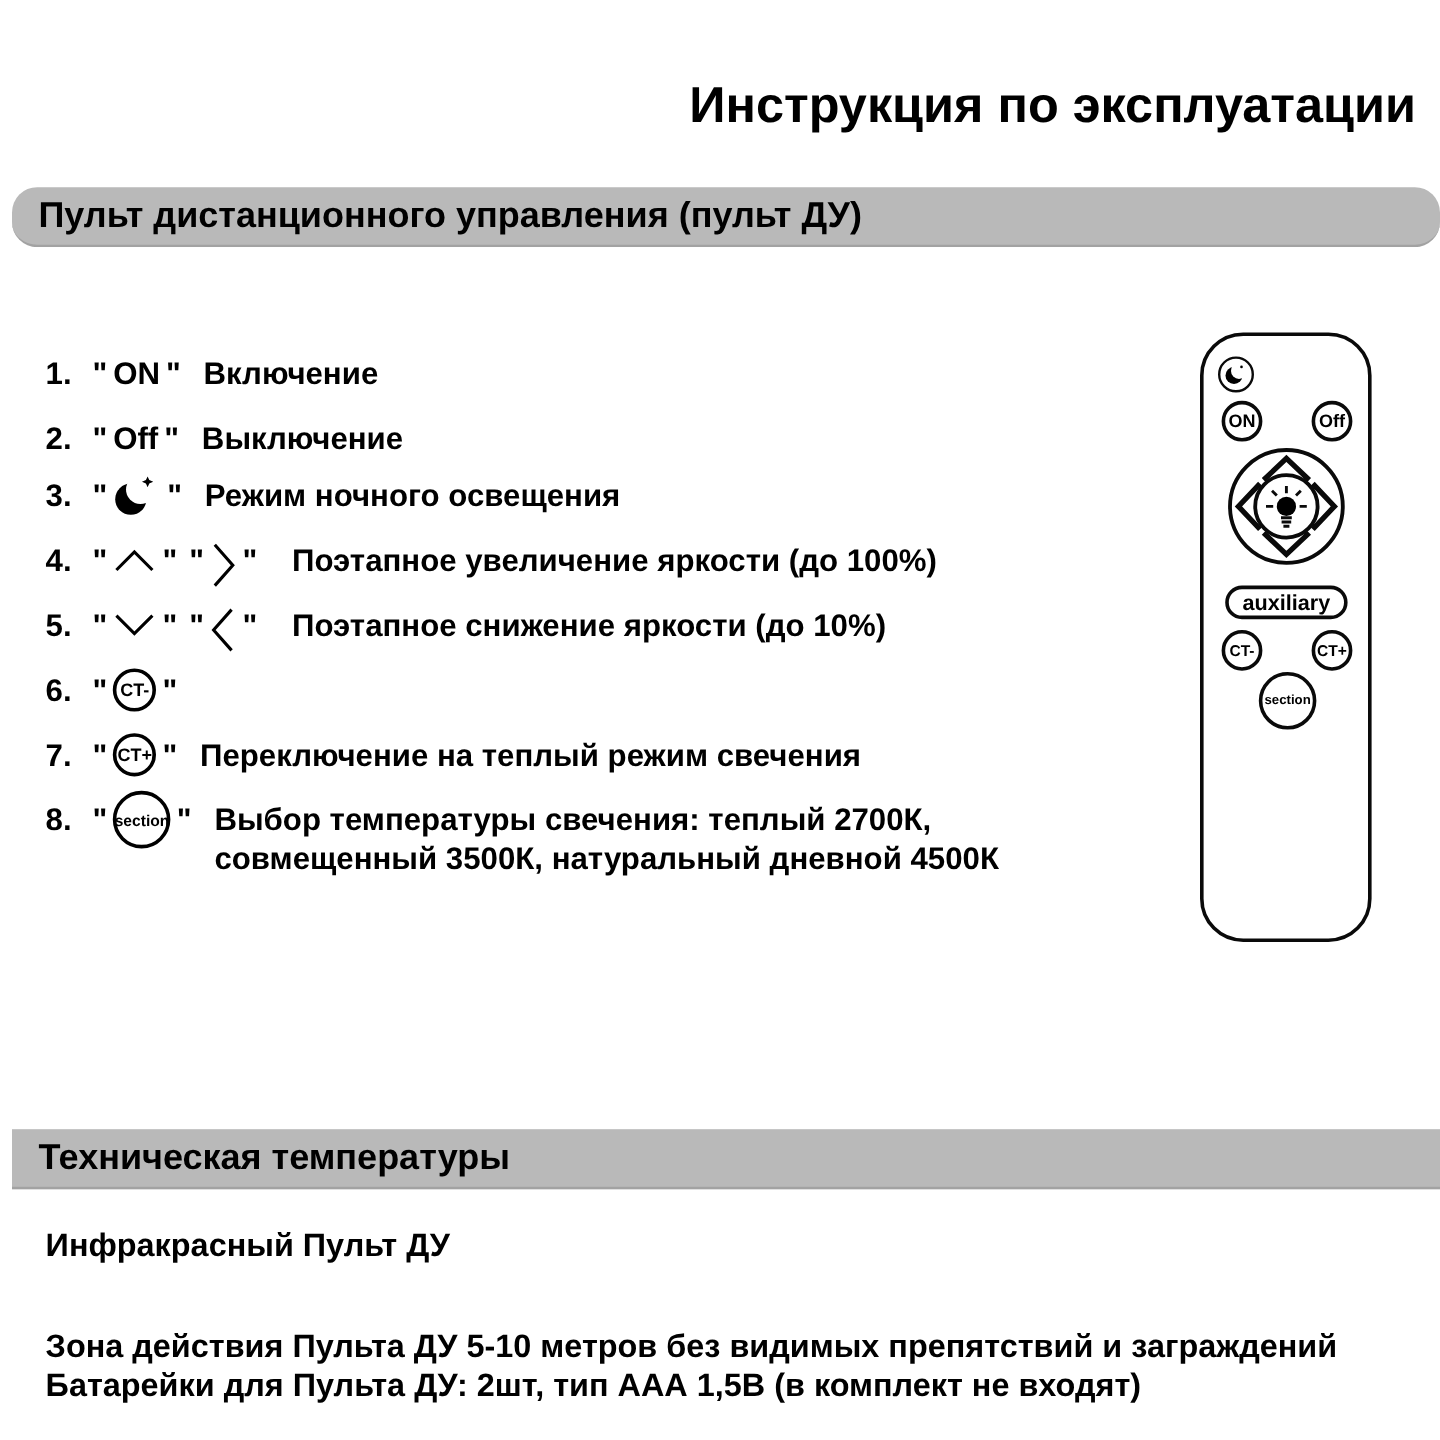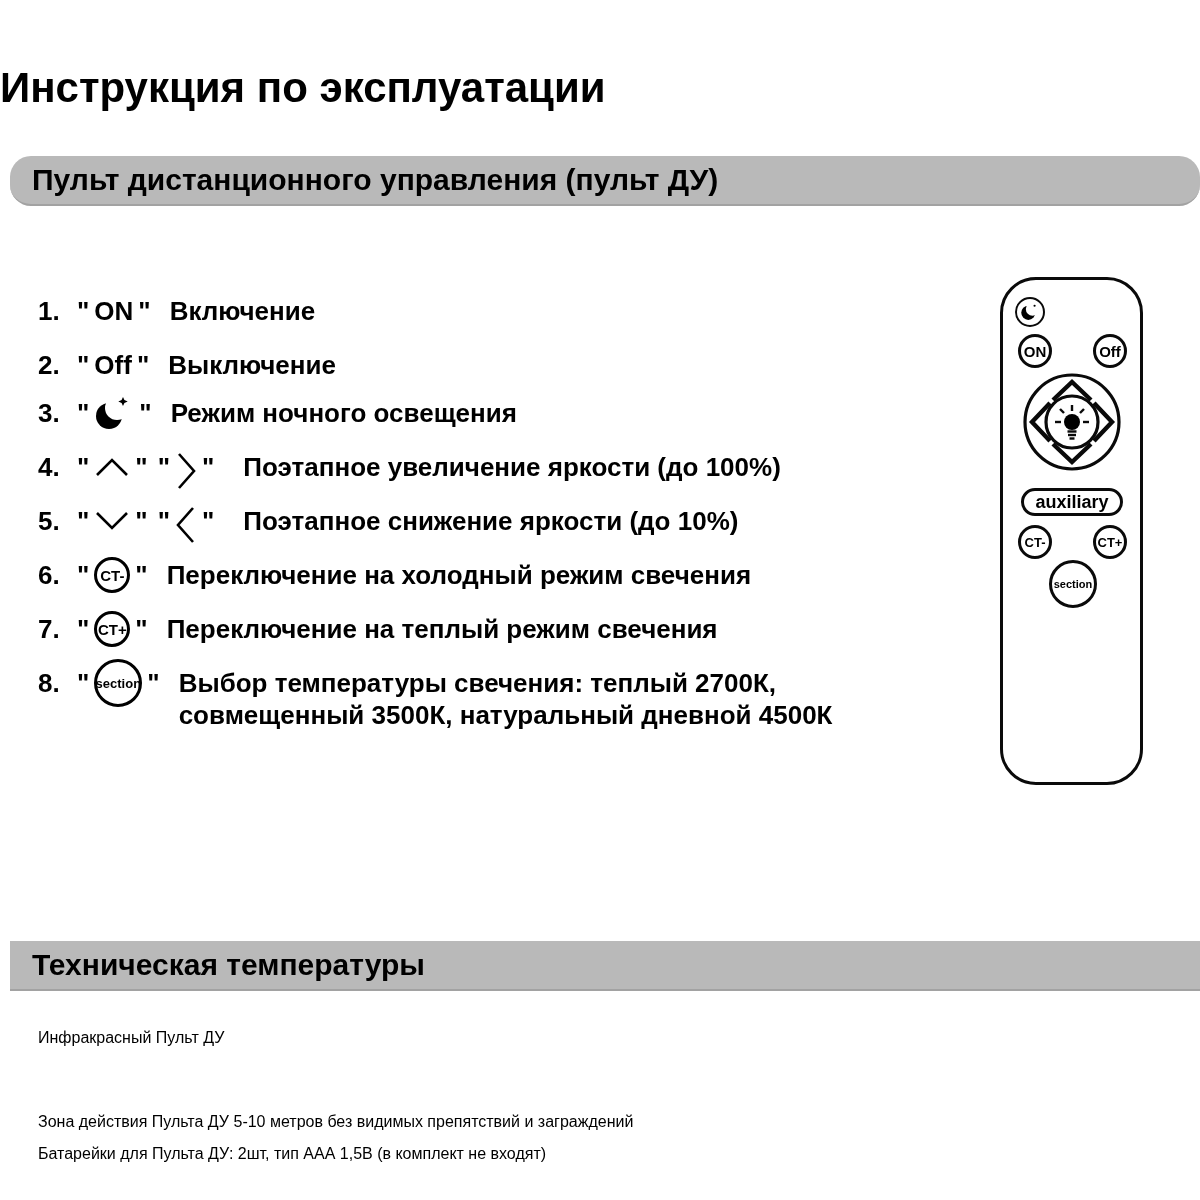--- a/index.html
+++ b/index.html
@@ -4,21 +4,21 @@
 <style>
   html,body{margin:0;padding:0;}
   body{
     width:1200px;height:1200px;position:relative;
     background:#ffffff;color:#000;
     font-family:"Liberation Sans", sans-serif;
     overflow:hidden;
   }
   .page-title{
     position:absolute;top:66px;left:0;width:1180px;
-    text-align:left;font-size:42px;font-weight:bold;line-height:44px;
+    text-align:right;font-size:42px;font-weight:bold;line-height:44px;
   }
   .banner{
     position:absolute;left:10px;right:0;height:50px;
     background:#b9b9b9;border-bottom:2px solid #a2a2a2;
     display:flex;align-items:center;box-sizing:border-box;
     padding-left:22px;font-size:30px;font-weight:bold;
   }
   #banner-remote{top:156px;border-radius:21px;}
   #banner-tech{top:941px;}
 
@@ -36,21 +36,21 @@
     font-size:15px;font-weight:bold;box-sizing:border-box;background:#fff;
   }
   .section-circle{
     width:48px;height:48px;border:3px solid #000;border-radius:50%;
     display:inline-flex;align-items:center;justify-content:center;
     font-size:13px;font-weight:bold;box-sizing:border-box;background:#fff;
   }
   .icon-svg{display:inline-block;vertical-align:middle;}
   .two-line{display:flex;flex-direction:column;margin-left:14px;line-height:32px;margin-top:32px;}
 
-  .info-line{position:absolute;left:38px;font-size:16px;font-weight:normal;line-height:30px;}
+  .info-line{position:absolute;left:38px;font-size:27px;font-weight:bold;line-height:30px;}
   #info-0{top:1023px;}
   #info-1{top:1111px;margin-top:28px;}
   #info-2{top:1107px;}
 
   
   .remote{
     position:absolute;left:1000px;top:277px;width:143px;height:508px;
     border:3px solid #0a0a0a;border-radius:36px;box-sizing:border-box;background:#fff;
   }
   .rbtn{
@@ -137,21 +137,20 @@
   </svg>
   <span class="q">"</span>
   <span class="label" style="margin-left:24px">Поэтапное снижение яркости (до 10%)</span>
 </div>
 
 <div class="item" style="top:555px">
   <span class="num">6.</span>
   <span class="q">"</span>
   <span class="ct-circle">CT-</span>
   <span class="q">"</span>
-  <span class="label">Переключение на холодный режим свечения</span>
 </div>
 
 <div class="item" style="top:609px">
   <span class="num">7.</span>
   <span class="q">"</span>
   <span class="ct-circle">CT+</span>
   <span class="q">"</span>
   <span class="label">Переключение на теплый режим свечения</span>
 </div>
 

